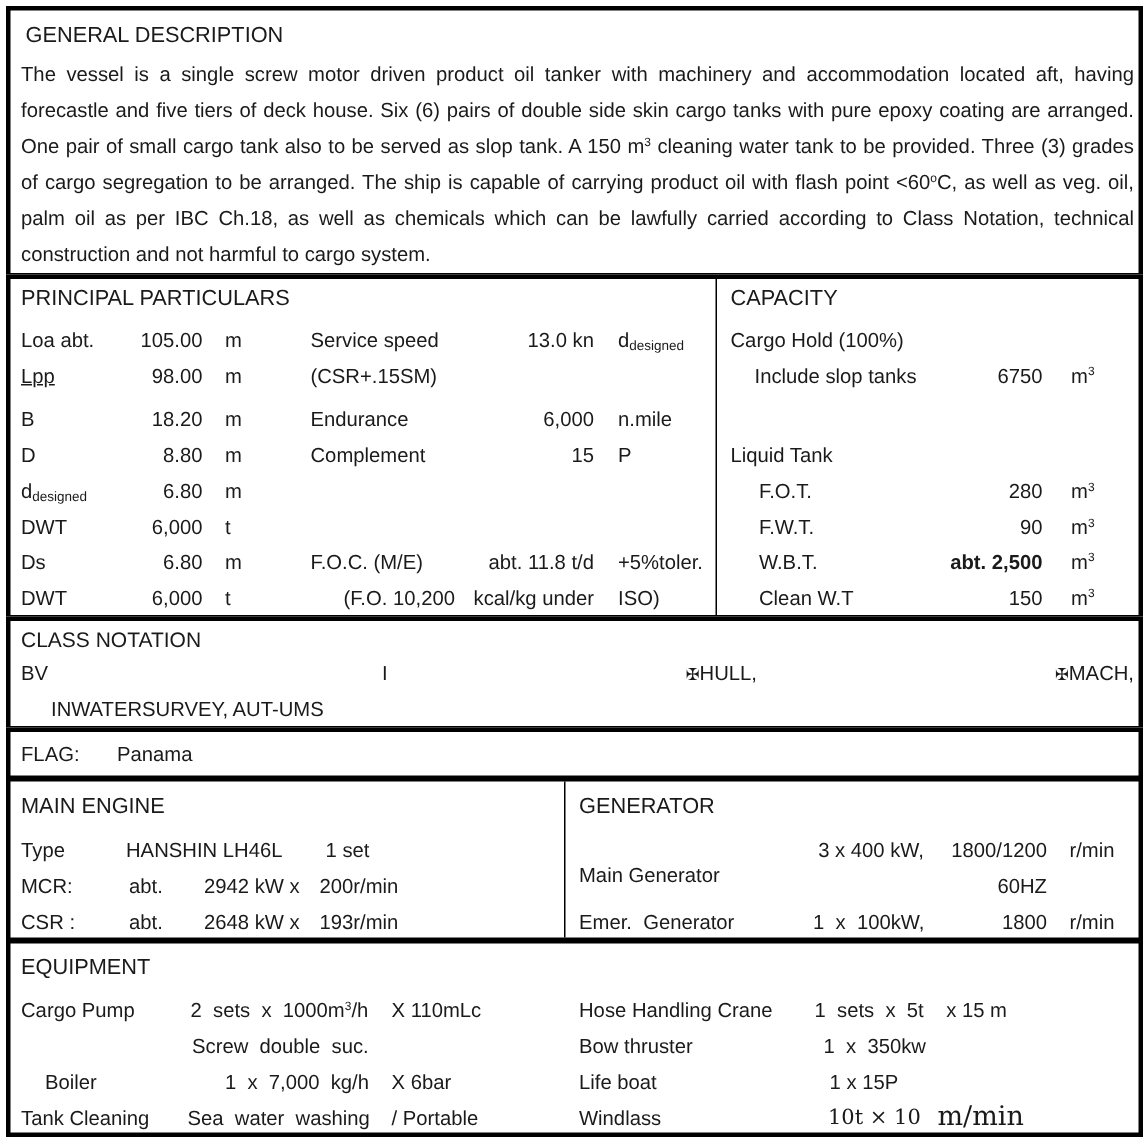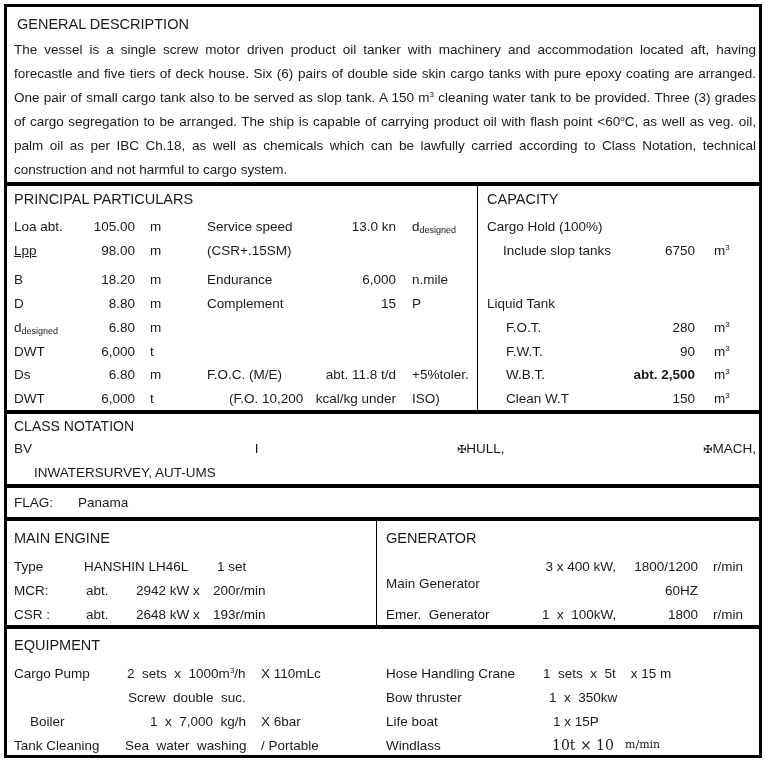--- a/index.html
+++ b/index.html
@@ -209,14 +209,14 @@
   <div class="abs" style="left:386px; top:690px;">Bow thruster</div>
   <div class="abs" style="left:549px; top:690px; white-space:pre;">1  x  350kw</div>
 </div>
 <div>
   <div class="abs" style="left:386px; top:714px;">Life boat</div>
   <div class="abs" style="left:553px; top:714px;">1 x 15P</div>
 </div>
 <div>
   <div class="abs" style="left:386px; top:738px;">Windlass</div>
   <div class="abs serif" style="left:552px; top:737px; font-size:14px;">10t × 10</div>
-  <div class="abs serif" style="left:625px; top:737px; font-size:11px;">m/min</div>
+  <div class="abs serif" style="left:625px; top:737px; font-size:18px;">m/min</div>
 </div>
 
 </body></html>

